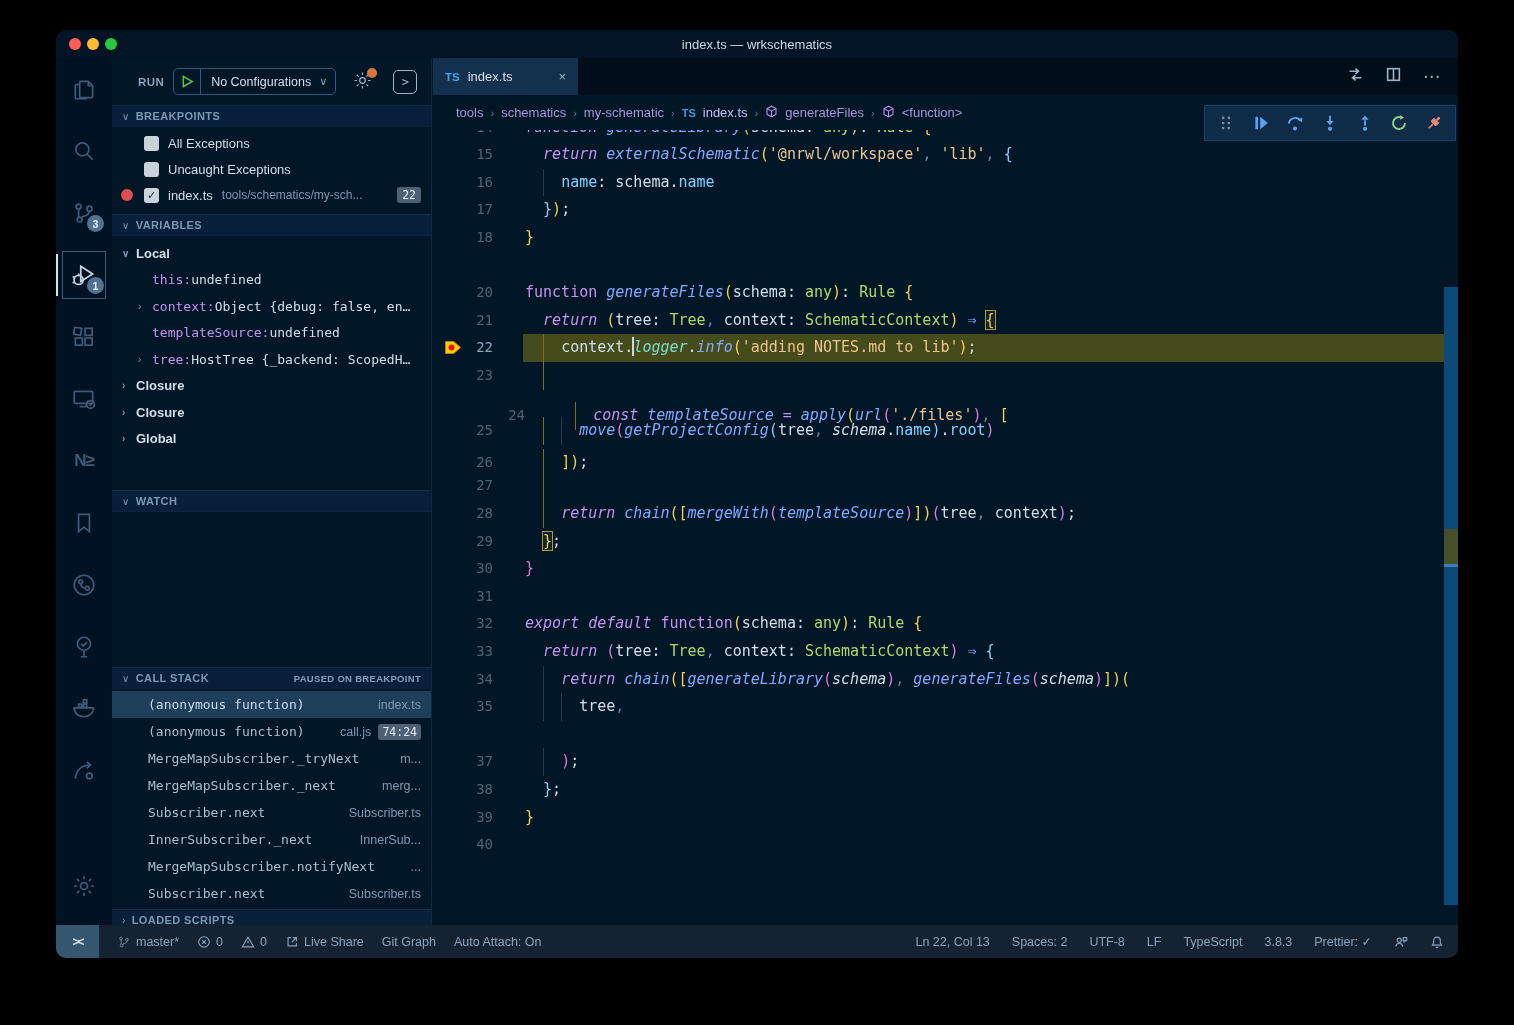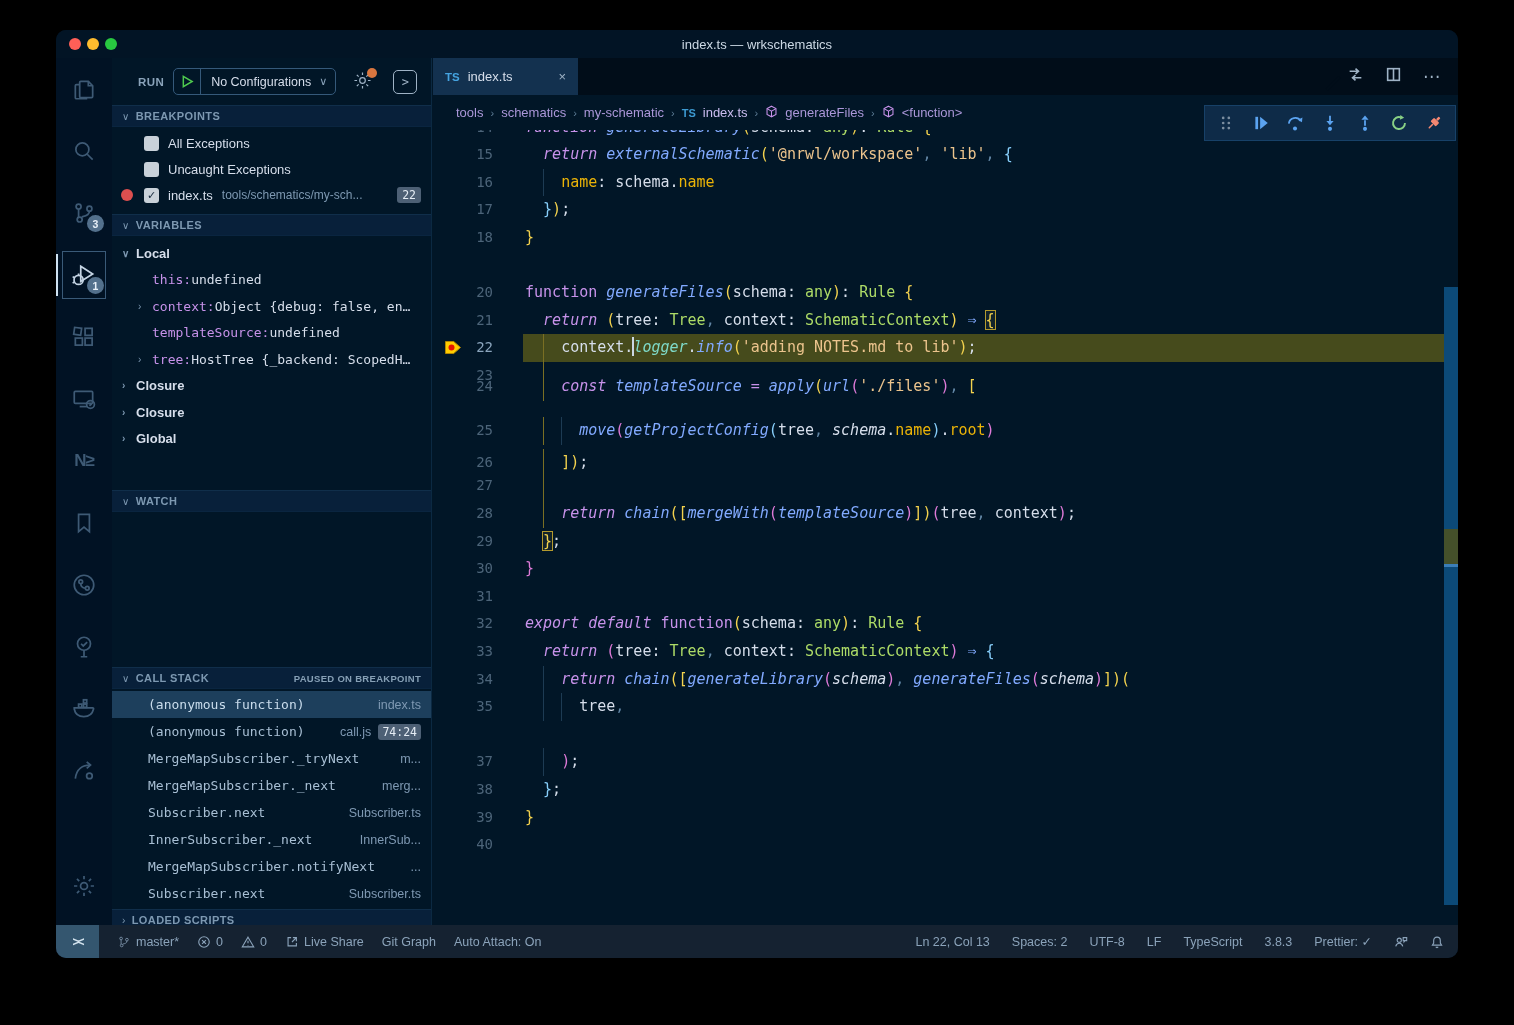--- a/index.html
+++ b/index.html
@@ -92,21 +92,21 @@
   .line-num.cur{color:#8aa4bc;}
   .line-text{position:absolute;left:92px;top:0;white-space:pre;line-height:27.6px;}
   .cur-line-bg{position:absolute;left:90px;right:14px;height:27.6px;background:#464b1c;z-index:0;}
   .guide{position:absolute;width:1px;height:27.6px;background:#1d3b53;}
   .guide.gold{background:#7a6f23;}
   .tk-k{color:#c792ea;font-style:italic;}
   .tk-kf{color:#c792ea;}
   .tk-f{color:#82aaff;font-style:italic;}
   .tk-t{color:#addb67;}
   .tk-s{color:#ecc48d;}
-  .tk-o{color:#eab308;}
+  .tk-o{color:#7dd3fc;}
   .tk-oi{color:#7fdbca;font-style:italic;}
   .tk-p{color:#d6deeb;}
   .tk-pi{color:#d6deeb;font-style:italic;}
   .tk-c{color:#6286a5;}
   .tk-g{color:#f3d24e;}
   .tk-m{color:#de7ad8;}
   .tk-b{color:#87cefa;}
   .tk-a{color:#82aaff;}
   .tk-e{color:#c792ea;}
   .tk-gx{color:#f3d24e;outline:1px solid #b49a2e;background:rgba(250,215,80,0.07);}
@@ -621,21 +621,21 @@
             <span class="bp-arrow"><svg style="width:18px;height:15px" viewBox="0 0 18 15">
                 <use href="#sym-bparrow"></use>
               </svg></span>
             <div class="line-text"><span class="tk-p">    </span><span class="tk-p">context</span><span class="tk-p">.</span><span class="cursor-caret"></span><span class="tk-oi">logger</span><span class="tk-p">.</span><span class="tk-f">info</span><span class="tk-g">(</span><span class="tk-s">'adding NOTES.md to lib'</span><span class="tk-g">)</span><span class="tk-p">;</span></div>
           </div>
           <div class="code-line" style="top: 267px;">
             <div class="guide gold" style="left: 110.08px;"></div>
             <div class="line-num">23</div>
             <div class="line-text"></div>
           </div>
-          <div class="code-line" style="top: 278px;">
+          <div class="code-line" style="top: 307px; margin-left: 32px;">
             <div class="guide gold" style="left: 110.08px;"></div>
             <div class="line-num">24</div>
             <div class="line-text"><span class="tk-p">    </span><span class="tk-k">const</span><span class="tk-p"> </span><span class="tk-f">templateSource</span><span class="tk-p"> </span><span class="tk-e">=</span><span class="tk-p"> </span><span class="tk-f">apply</span><span class="tk-g">(</span><span class="tk-f">url</span><span class="tk-m">(</span><span class="tk-s">'./files'</span><span class="tk-m">)</span><span class="tk-c">,</span><span class="tk-p"> </span><span class="tk-g">[</span></div>
           </div>
           <div class="code-line" style="top: 322.2px;">
             <div class="guide gold" style="left: 110.08px;"></div>
             <div class="guide" style="left: 128.16px;"></div>
             <div class="line-num">25</div>
             <div class="line-text"><span class="tk-p">      </span><span class="tk-f">move</span><span class="tk-m">(</span><span class="tk-f">getProjectConfig</span><span class="tk-b">(</span><span class="tk-p">tree</span><span class="tk-c">,</span><span class="tk-p"> </span><span class="tk-pi">schema</span><span class="tk-p">.</span><span class="tk-o">name</span><span class="tk-b">)</span><span class="tk-p">.</span><span class="tk-o">root</span><span class="tk-m">)</span></div>
           </div>

